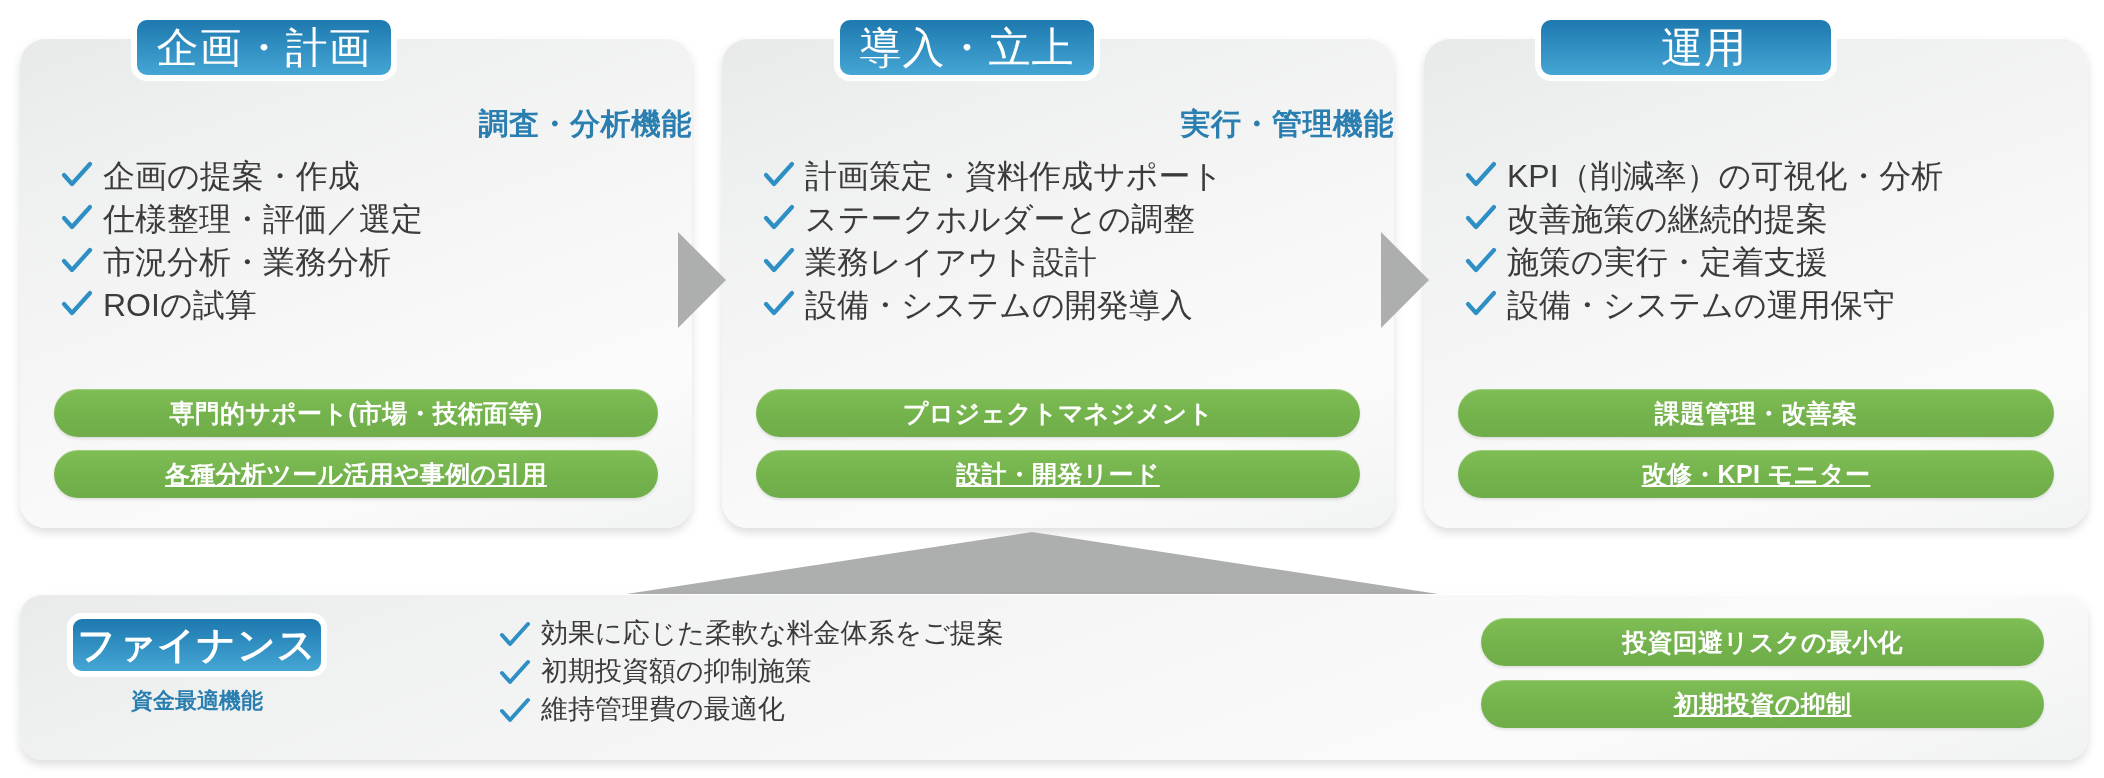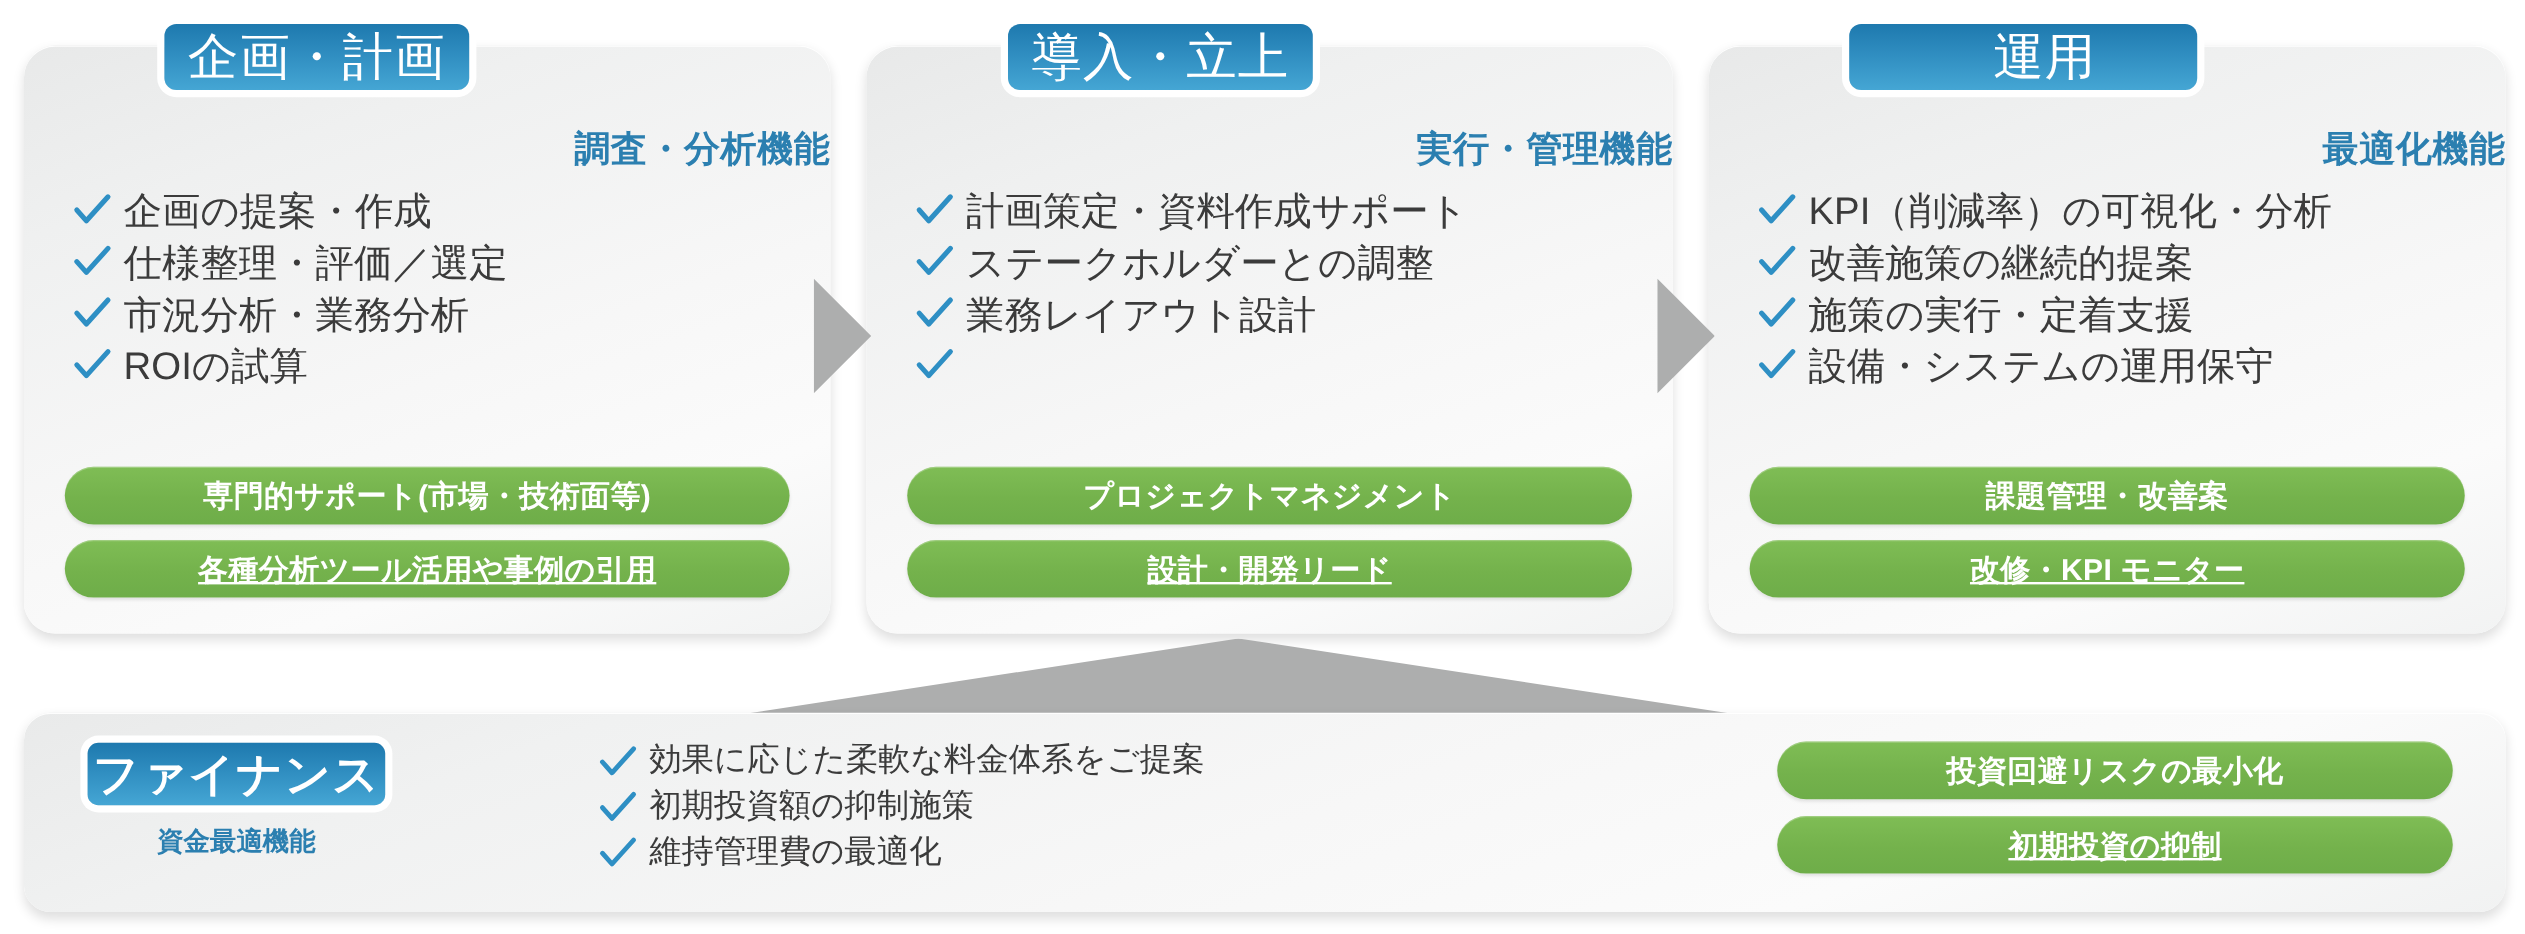--- a/index.html
+++ b/index.html
@@ -243,33 +243,33 @@
             </svg>
           </span>
         <span class="check-text">業務レイアウト設計</span>
       </div>
       <div class="check-item">
         <span class="chk">
             <svg width="34" height="34" viewBox="0 0 34 34">
               <path d="M4 17 L12 26 L30 6" fill="none" stroke="#2e8fc4" stroke-width="4.2" stroke-linecap="round" stroke-linejoin="round"></path>
             </svg>
           </span>
+        <span class="check-text">設備・システムの開発導入</span>
       </div>
     </div>
     <div class="pills">
       <div class="pill">プロジェクトマネジメント</div>
       <div class="pill">設計・開発リード</div>
     </div>
   </div>
   <div class="tab t2">導入・立上</div>
 
   <div class="arrow-right a2"></div>
 
   <div class="panel p3">
-    <div class="panel-sub">最適化機能</div>
     <div class="checklist">
       <div class="check-item">
         <span class="chk">
             <svg width="34" height="34" viewBox="0 0 34 34">
               <path d="M4 17 L12 26 L30 6" fill="none" stroke="#2e8fc4" stroke-width="4.2" stroke-linecap="round" stroke-linejoin="round"></path>
             </svg>
           </span>
         <span class="check-text">KPI（削減率）の可視化・分析</span>
       </div>
       <div class="check-item">

